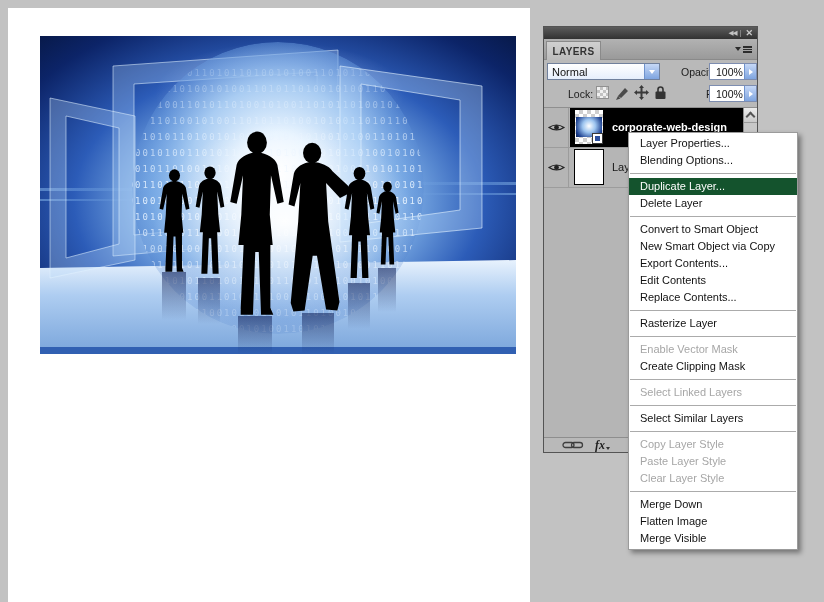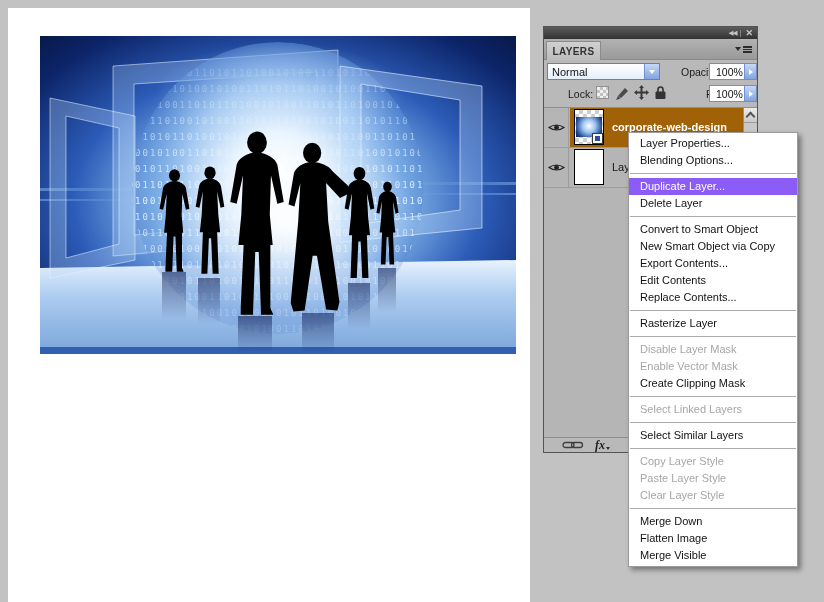--- a/index.html
+++ b/index.html
@@ -52,21 +52,21 @@
                           linear-gradient(45deg,#c2c2c2 25%,transparent 25%,transparent 75%,#c2c2c2 75%);
          background-size:6px 6px;background-position:0 0,3px 3px;box-sizing:border-box;}
   .licon{position:absolute;top:0px;}
 
   .layer-list{position:absolute;left:0;top:80px;width:213px;height:330px;background:#b5b5b5;
          border-top:1px solid #8f8f8f;box-sizing:border-box;}
   .lrow{position:relative;height:40px;border-bottom:1px solid #9c9c9c;box-sizing:border-box;}
   .eye-cell{position:absolute;left:0;top:0;width:25px;height:100%;border-right:1px solid #9c9c9c;
          display:flex;align-items:center;justify-content:center;box-sizing:border-box;}
   .row-body{position:absolute;left:26px;top:0;right:14px;height:100%;}
-  .lrow.selected .row-body{background:#a16207;}
+  .lrow.selected .row-body{background:#000000;}
   .thumb{position:absolute;left:4px;top:1px;width:30px;height:36px;border:1px solid #000;background:#fff;box-sizing:border-box;}
   .thumb.checker{background-color:#fff;
          background-image:linear-gradient(45deg,#cfcfcf 25%,transparent 25%,transparent 75%,#cfcfcf 75%),
                           linear-gradient(45deg,#cfcfcf 25%,transparent 25%,transparent 75%,#cfcfcf 75%);
          background-size:8px 8px;background-position:0 0,4px 4px;}
   .thumb-img{position:absolute;left:1px;right:1px;top:7px;bottom:7px;
          background:radial-gradient(circle at 50% 45%,#ffffff 0%,#9cc4ef 38%,#1c3f8e 80%,#0a1f55 100%);}
   .so-badge{position:absolute;right:0;bottom:0;width:11px;height:11px;background:#fff;border:1px solid #3a3a3a;box-sizing:border-box;}
   .so-badge div{margin:2px;width:5px;height:5px;background:#2b4f9e;}
   .lname{position:absolute;left:42px;top:13px;font-size:11px;white-space:nowrap;}
@@ -82,21 +82,21 @@
   .panel-footer{position:absolute;left:0;top:410px;width:100%;height:15px;background:#b9b9b9;
          border-top:1px solid #8e8e8e;display:flex;align-items:center;padding-left:18px;gap:11px;box-sizing:border-box;}
   .fx-wrap{display:flex;align-items:flex-end;gap:1px;}
   .fx-text{font-family:"Liberation Serif",serif;font-style:italic;font-weight:bold;font-size:12px;color:#1e1e1e;line-height:1;}
   .fx-tri{width:0;height:0;border-left:2.5px solid transparent;border-right:2.5px solid transparent;border-top:3px solid #333;margin-bottom:1px;}
 
   
   .context-menu{position:absolute;left:628px;top:132px;width:170px;background:#ffffff;
          border:1px solid #9b9b9b;box-shadow:3px 3px 5px rgba(0,0,0,0.40);padding:2px 0;box-sizing:border-box;z-index:50;}
   .menu-item{height:17px;line-height:17px;padding-left:11px;font-size:11px;color:#111;white-space:nowrap;}
-  .menu-item.hl{background:#8b5cf6;color:#fff;}
+  .menu-item.hl{background:#14532d;color:#fff;}
   .menu-item.dis{color:#a6a6a6;}
   .menu-sep{border-top:1px solid #ababab;margin:4px 1px;}
 
   .bin{font-family:"DejaVu Sans Mono",monospace;font-size:9px;letter-spacing:2px;fill:#e7f3ff;}
 </style>
 </head>
 <body>
 
 <div id="screen">
 
@@ -333,21 +333,20 @@
       <div class="menu-item">Delete Layer</div>
       <div class="menu-sep"></div>
       <div class="menu-item">Convert to Smart Object</div>
       <div class="menu-item">New Smart Object via Copy</div>
       <div class="menu-item">Export Contents...</div>
       <div class="menu-item">Edit Contents</div>
       <div class="menu-item">Replace Contents...</div>
       <div class="menu-sep"></div>
       <div class="menu-item">Rasterize Layer</div>
       <div class="menu-sep"></div>
-      <div class="menu-item dis">Disable Layer Mask</div>
       <div class="menu-item dis">Enable Vector Mask</div>
       <div class="menu-item">Create Clipping Mask</div>
       <div class="menu-sep"></div>
       <div class="menu-item dis">Select Linked Layers</div>
       <div class="menu-sep"></div>
       <div class="menu-item">Select Similar Layers</div>
       <div class="menu-sep"></div>
       <div class="menu-item dis">Copy Layer Style</div>
       <div class="menu-item dis">Paste Layer Style</div>
       <div class="menu-item dis">Clear Layer Style</div>

